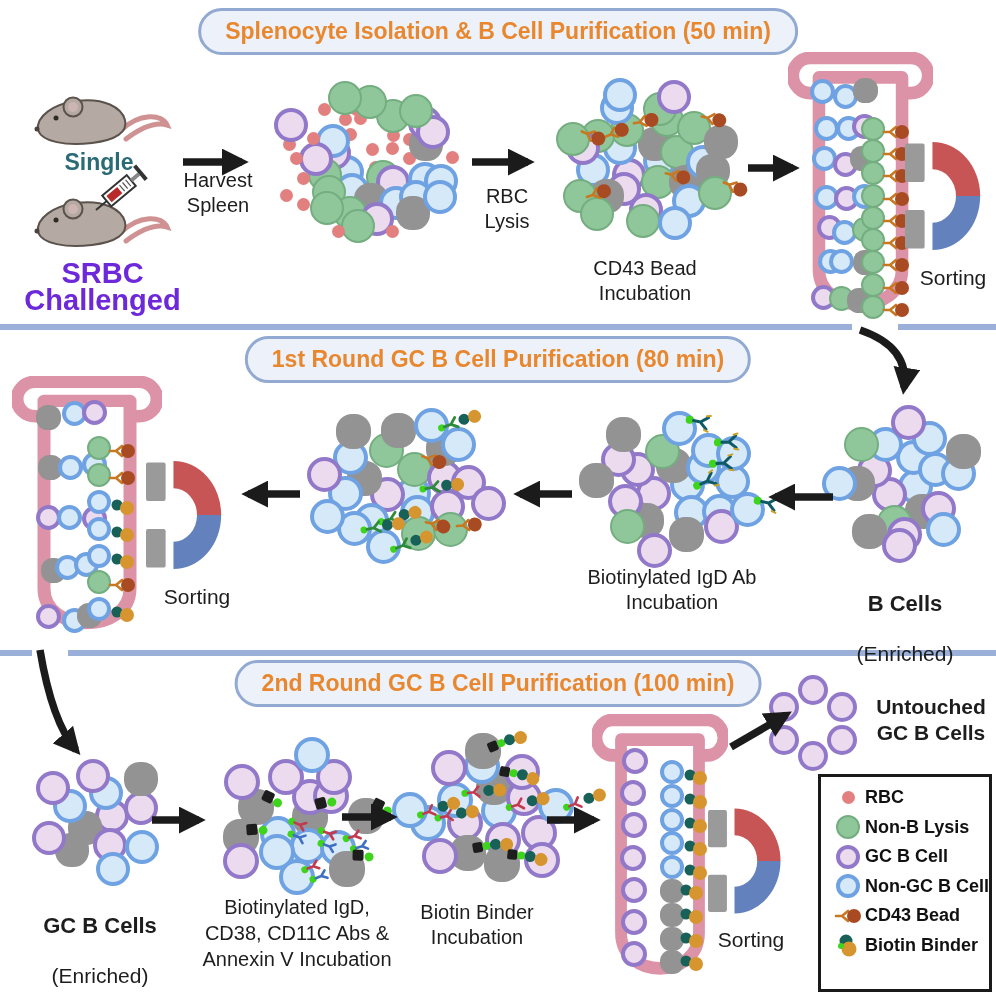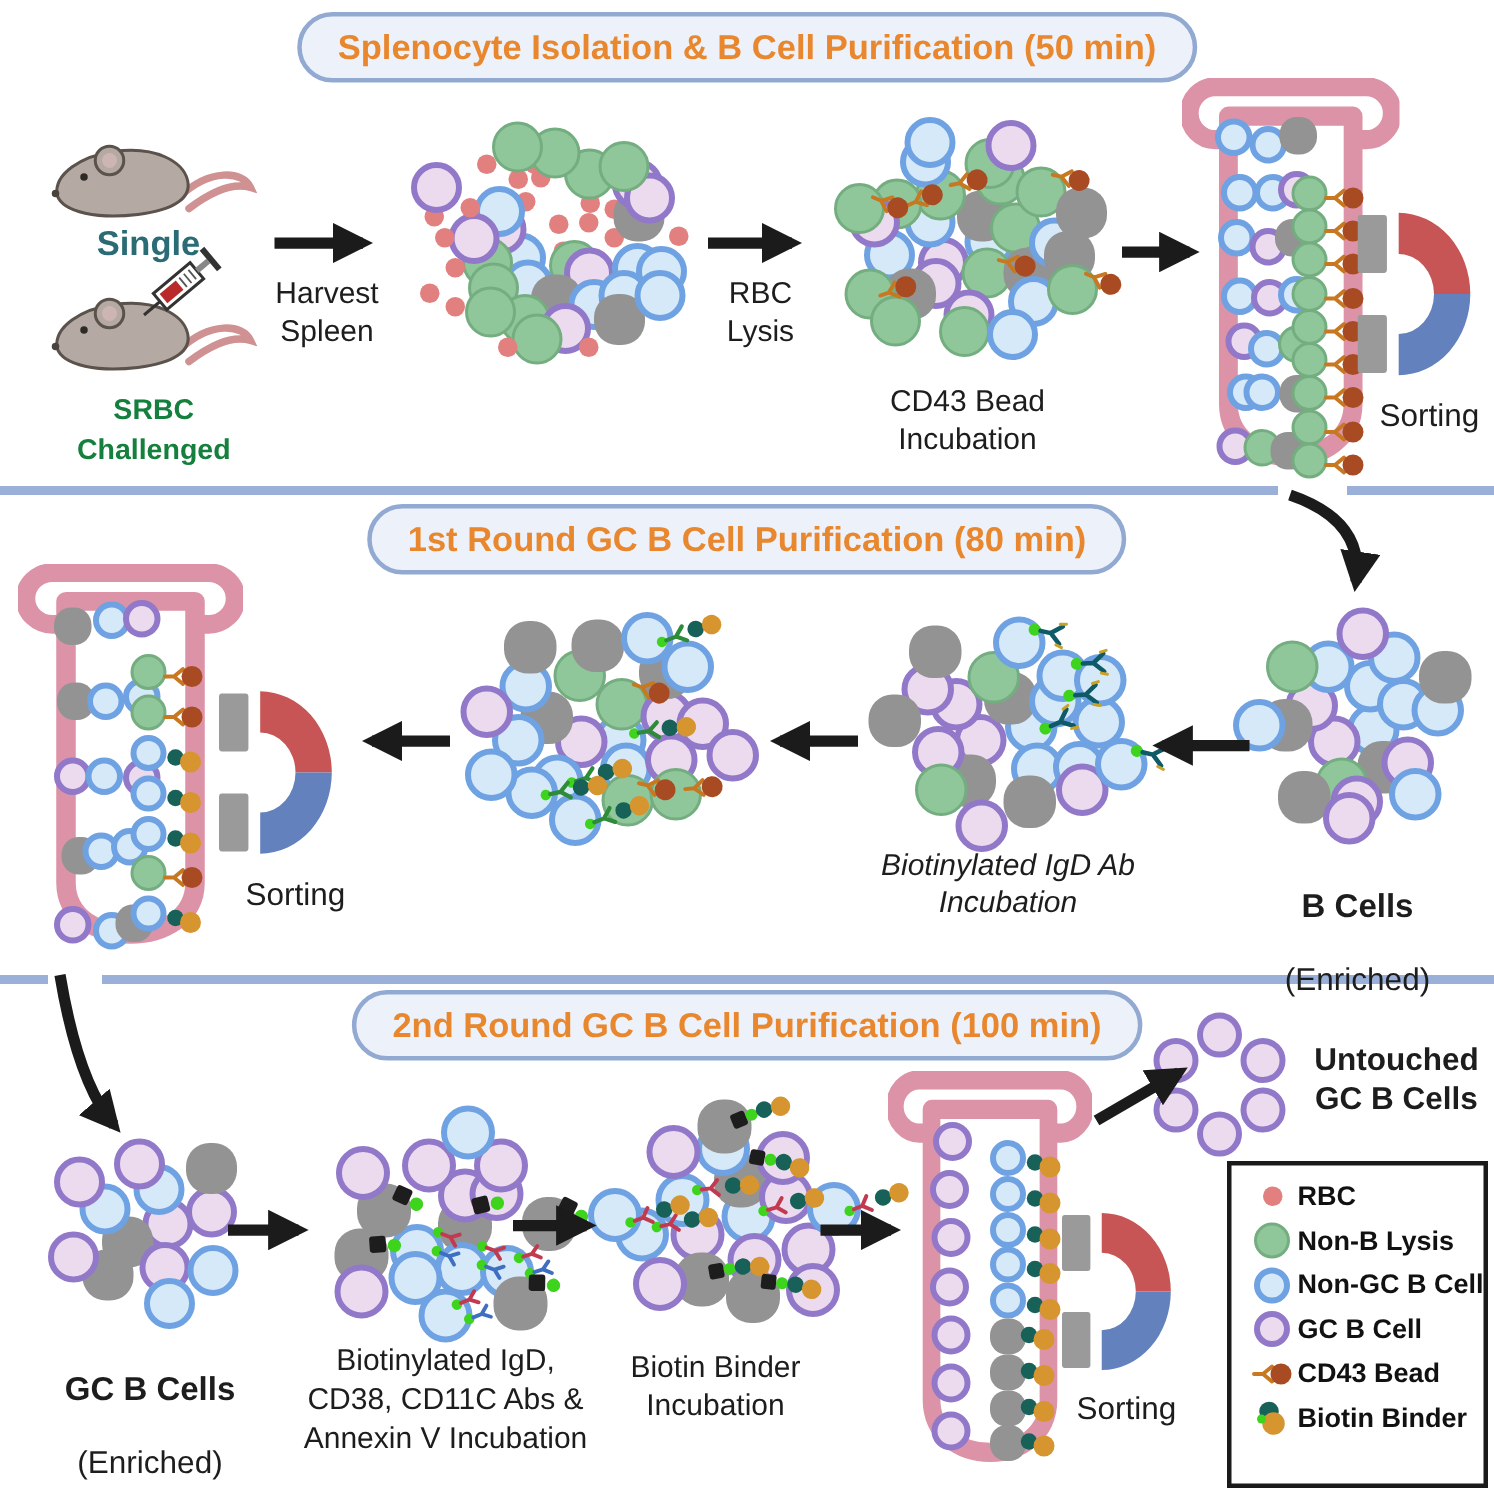--- a/index.html
+++ b/index.html
@@ -19,27 +19,27 @@
   .sorting{position:absolute;font-size:21px;color:#1d1d1d;text-align:center;z-index:4;}
   .mouse{position:absolute;z-index:2;overflow:visible;}
   #arrow-overlay{position:absolute;left:0;top:0;z-index:4;pointer-events:none;}
   #legend{position:absolute;left:818px;top:774px;width:174px;height:218px;background:#fff;
           border:3px solid #1a1a1a;z-index:5;box-sizing:border-box;padding:6px 0 0 10px;}
   .legend-row{display:flex;align-items:center;height:29.5px;}
   .legend-icon{width:34px;display:flex;justify-content:center;align-items:center;flex:0 0 34px;}
   .legend-label{font-weight:bold;font-size:18px;color:#111;white-space:nowrap;}
   
   #lbl-naive{left:24px;width:150px;top:150px;color:#2a6b75;font-weight:bold;font-size:23px;}
-  #lbl-srbc{left:5px;width:195px;top:260px;color:#15803d;font-weight:bold;font-size:19px;line-height:27px;}
-  #lbl-harvest{left:168px;width:100px;top:184px;}
+  #lbl-srbc{left:5px;width:195px;top:260px;color:#6d28d9;font-weight:bold;font-size:29px;line-height:27px;}
+  #lbl-harvest{left:168px;width:100px;top:168px;}
   #lbl-rbclysis{left:462px;width:90px;top:184px;}
   #lbl-suspension{left:263px;width:204px;top:256px;}
   #lbl-cd43{left:543px;width:204px;top:256px;}
   #lbl-bcells{left:821px;width:168px;top:566px;}
-  #lbl-igd{left:558px;width:228px;top:565px;font-style:italic;}
+  #lbl-igd{left:558px;width:228px;top:565px;}
   #lbl-bindercd43{left:283px;width:240px;top:570px;}
   #lbl-gccells{left:18px;width:164px;top:888px;}
   #lbl-absannexin{left:190px;width:214px;top:894px;font-size:20px;line-height:26px;}
   #lbl-binderincub{left:378px;width:198px;top:900px;}
   #lbl-untouched{left:864px;width:134px;top:694px;font-weight:bold;font-size:21px;line-height:26px;}
   .sub{font-weight:normal;display:block;font-size:21px;}
   .main-line{font-weight:bold;display:block;font-size:22px;}
 </style>
 </head>
 <body>
@@ -799,29 +799,29 @@
         <span class="legend-label">RBC</span>
       </div>
       <div class="legend-row">
         <span class="legend-icon">
           <div style="width: 24px; height: 24px; border-radius: 50%; background: rgb(143, 199, 154); border: 2px solid rgb(116, 174, 128); box-sizing: border-box;"></div>
         </span>
         <span class="legend-label">Non-B Lysis</span>
       </div>
       <div class="legend-row">
         <span class="legend-icon">
+          <div style="width: 24px; height: 24px; border-radius: 50%; background: rgb(236, 219, 238); border: 4px solid rgb(146, 120, 201); box-sizing: border-box;"></div>
+        </span>
+        <span class="legend-label">GC B Cell</span>
+      </div>
+      <div class="legend-row">
+        <span class="legend-icon">
           <div style="width: 24px; height: 24px; border-radius: 50%; background: rgb(214, 233, 248); border: 4px solid rgb(111, 162, 226); box-sizing: border-box;"></div>
         </span>
         <span class="legend-label">Non-GC B Cell</span>
-      </div>
-      <div class="legend-row">
-        <span class="legend-icon">
-          <div style="width: 24px; height: 24px; border-radius: 50%; background: rgb(236, 219, 238); border: 4px solid rgb(146, 120, 201); box-sizing: border-box;"></div>
-        </span>
-        <span class="legend-label">GC B Cell</span>
       </div>
       <div class="legend-row">
         <span class="legend-icon">
           <svg xmlns="http://www.w3.org/2000/svg" style="overflow:visible" width="30" height="24">
             <path d="M3 12 h6 M9 12 l6 -5 M9 12 l6 5" stroke="#c87820" stroke-width="2.6" stroke-linecap="round"></path>
             <circle cx="21" cy="12" r="7" fill="#a84b22"></circle>
           </svg>
         </span>
         <span class="legend-label">CD43 Bead</span>
       </div>

